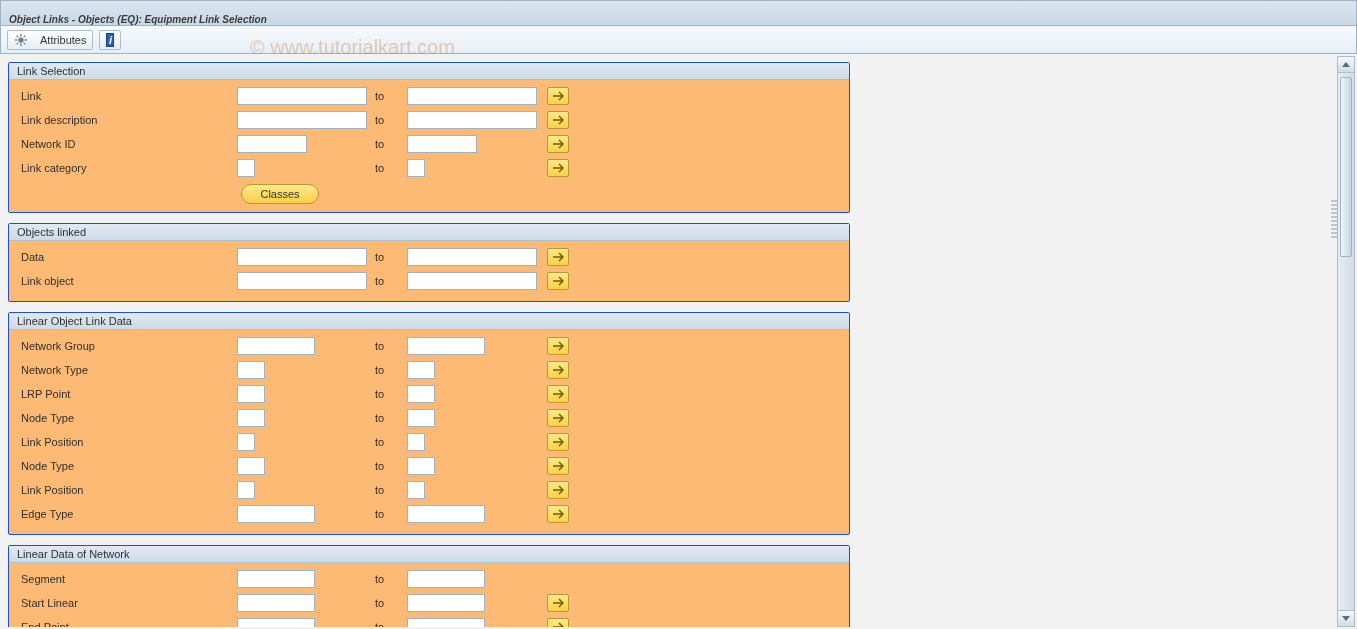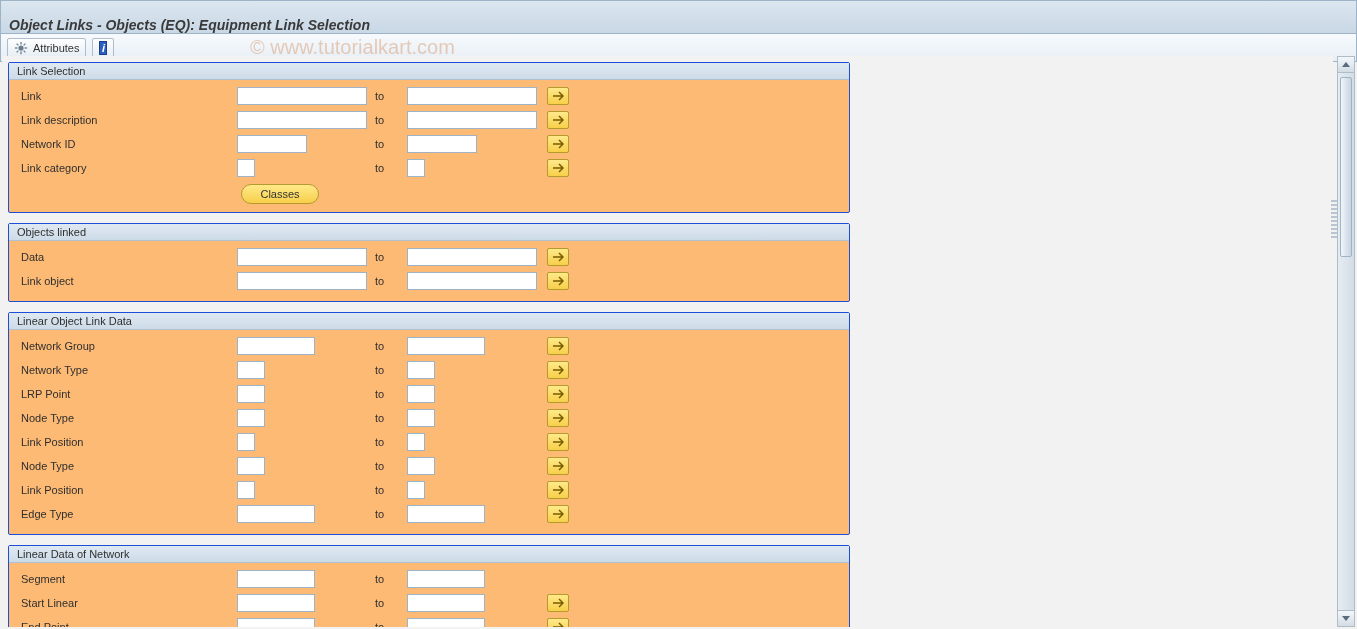--- a/index.html
+++ b/index.html
@@ -14,44 +14,44 @@
   }
   .window {
     width: 1357px; height: 629px;
     position: relative;
     background: #f2f2f2;
   }
   .title-bar {
     background: linear-gradient(#dbe6ef, #c9d8e6);
     border: 1px solid #9fb3c6;
     height: 26px;
-    padding: 16px 8px;
-    display: flex; align-items: flex-start;
+    padding: 0 8px;
+    display: flex; align-items: flex-end;
     font-weight: bold; font-style: italic;
-    font-size: 14px;
+    font-size: 10px;
     color: #3a3a3a;
   }
   .app-toolbar {
     background: linear-gradient(#f7fafd,#e6eef5);
     border-left: 1px solid #9fb3c6;
     border-right: 1px solid #9fb3c6;
     border-bottom: 1px solid #9fb3c6;
     height: 28px;
     display: flex; align-items: center;
     padding: 0 6px;
     gap: 6px;
   }
   .tbtn {
     display: inline-flex; align-items: center;
     height: 20px; padding: 0 6px;
     border: 1px solid #b0bdc9;
     border-radius: 2px;
     background: linear-gradient(#fefefe,#e6eef5);
     cursor: pointer;
-    gap: 5px;
+    gap: 12px;
   }
   .tbtn-iconblue {
     width:22px; justify-content:center;
   }
   .info-icon {
     width:14px;height:14px;background:#2a5fbf;color:#fff;
     display:inline-flex;align-items:center;justify-content:center;
     font-weight:bold;font-style:italic;font-size:11px;border:1px solid #1a3f8f;
   }
   .gear-icon {

